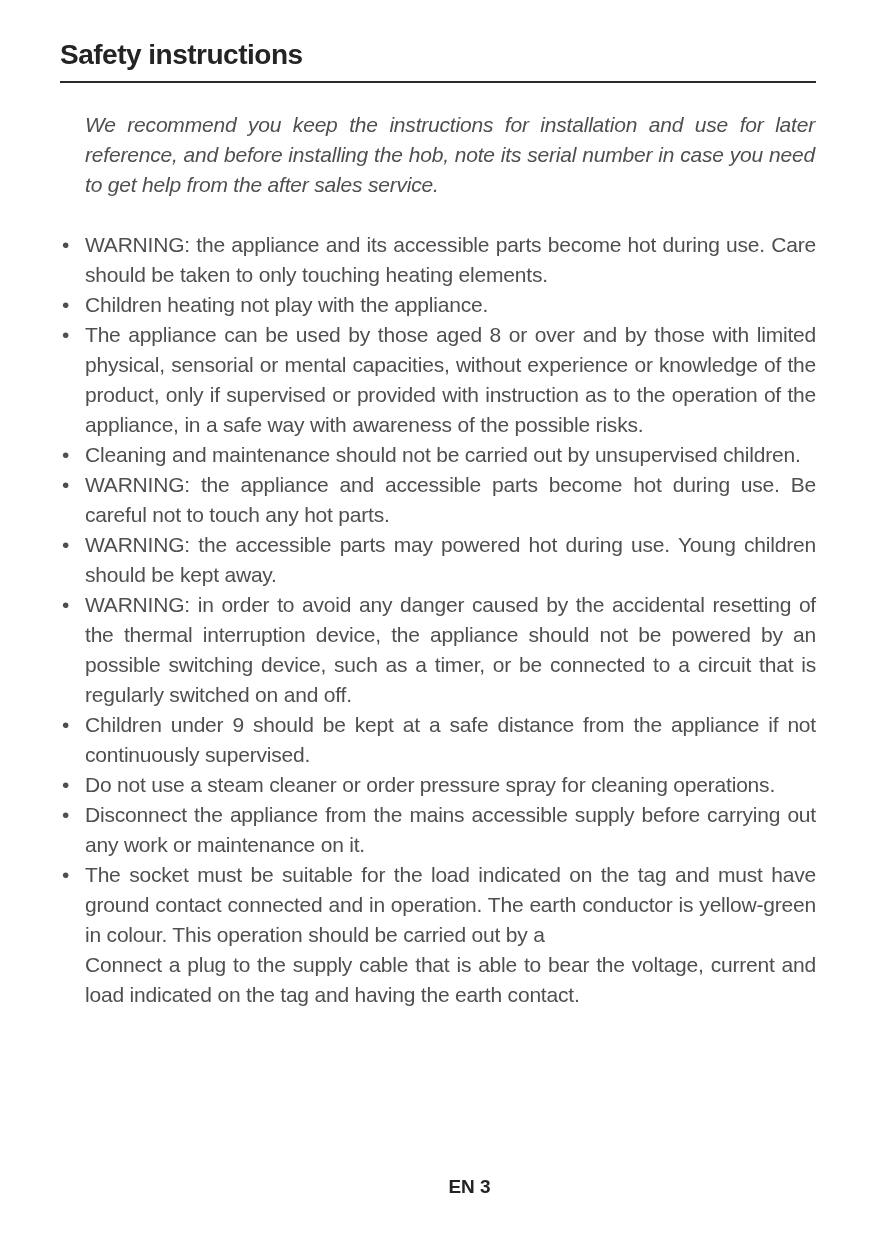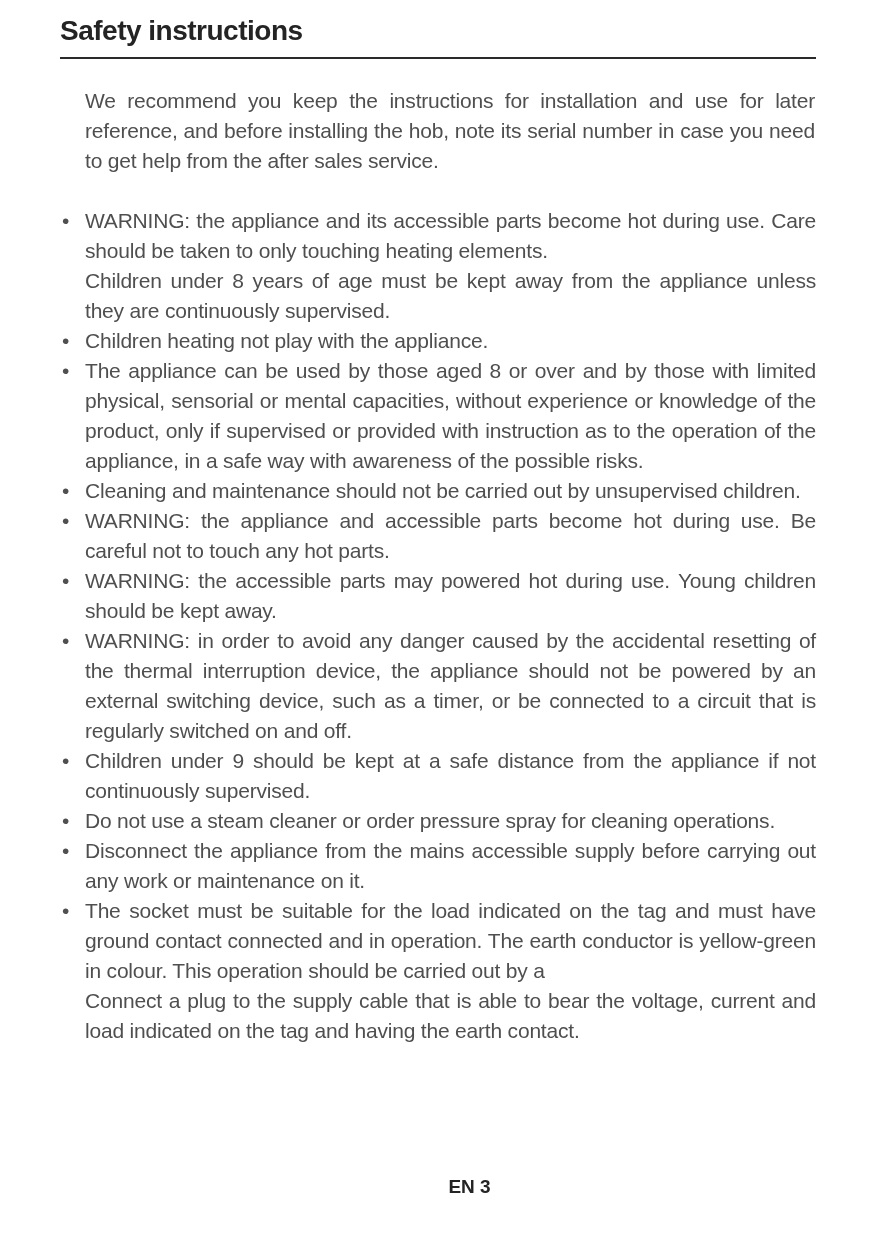--- a/index.html
+++ b/index.html
@@ -15,21 +15,21 @@
   }
   .page {
     position: relative;
     width: 875px;
     height: 1240px;
     background: var(--bg, #ffffff);
     overflow: hidden;
     box-sizing: border-box;
   }
   .content {
-    padding: 16px 59px 0 60px;
+    padding: 40px 59px 0 60px;
     box-sizing: border-box;
   }
   .title {
     margin: 0;
     font-size: 28px;
     line-height: 30px;
     font-weight: 700;
     letter-spacing: -0.5px;
     color: var(--title-color, #242424);
   }
@@ -40,20 +40,21 @@
   }
   .body-text {
     font-size: 21px;
     line-height: 30px;
     color: var(--body-color, #4f4f4f);
     letter-spacing: -0.2px;
   }
   .intro {
     margin: 27px 1px 0 25px;
     text-align: justify;
+    font-style: italic;
   }
   .safety-list {
     list-style: none;
     margin: 30px 0 0 0;
     padding: 0;
   }
   .safety-list li {
     position: relative;
     padding-left: 25px;
     text-align: justify;
@@ -83,21 +84,20 @@
 
 <div class="page" style="--bg: #ffffff; --title-color: #242424; --body-color: #4f4f4f; --rule-color: #2a2a2a;">
   <div class="content">
     <h1 class="title">Safety instructions</h1>
     <hr class="rule">
     <p class="body-text intro">We recommend you keep the instructions for installation and use for later reference, and before installing the hob, note its serial number in case you need to get help from the after sales service.</p>
     <ul class="safety-list body-text" id="safety-list">
         <li>
           <span class="bullet-dot">•</span>
           <div>WARNING: the appliance and its accessible parts become hot during use. Care should be taken to only touching heating elements.</div>
-          <div>Children under 8 years of age must be kept away from the appliance unless they are continuously supervised.</div>
         </li>
         <li>
           <span class="bullet-dot">•</span>
           <div>Children heating not play with the appliance.</div>
         </li>
         <li>
           <span class="bullet-dot">•</span>
           <div>The appliance can be used by those aged 8 or over and by those with limited physical, sensorial or mental capacities, without experience or knowledge of the product, only if supervised or provided with instruction as to the operation of the appliance, in a safe way with awareness of the possible risks.</div>
         </li>
         <li>
@@ -107,21 +107,21 @@
         <li>
           <span class="bullet-dot">•</span>
           <div>WARNING: the appliance and accessible parts become hot during use. Be careful not to touch any hot parts.</div>
         </li>
         <li>
           <span class="bullet-dot">•</span>
           <div>WARNING: the accessible parts may powered hot during use. Young children should be kept away.</div>
         </li>
         <li>
           <span class="bullet-dot">•</span>
-          <div>WARNING: in order to avoid any danger caused by the accidental resetting of the thermal interruption device, the appliance should not be powered by an external switching device, such as a timer, or be connected to a circuit that is regularly switched on and off.</div>
+          <div>WARNING: in order to avoid any danger caused by the accidental resetting of the thermal interruption device, the appliance should not be powered by an possible switching device, such as a timer, or be connected to a circuit that is regularly switched on and off.</div>
         </li>
         <li>
           <span class="bullet-dot">•</span>
           <div>Children under 9 should be kept at a safe distance from the appliance if not continuously supervised.</div>
         </li>
         <li>
           <span class="bullet-dot">•</span>
           <div>Do not use a steam cleaner or order pressure spray for cleaning operations.</div>
         </li>
         <li>

